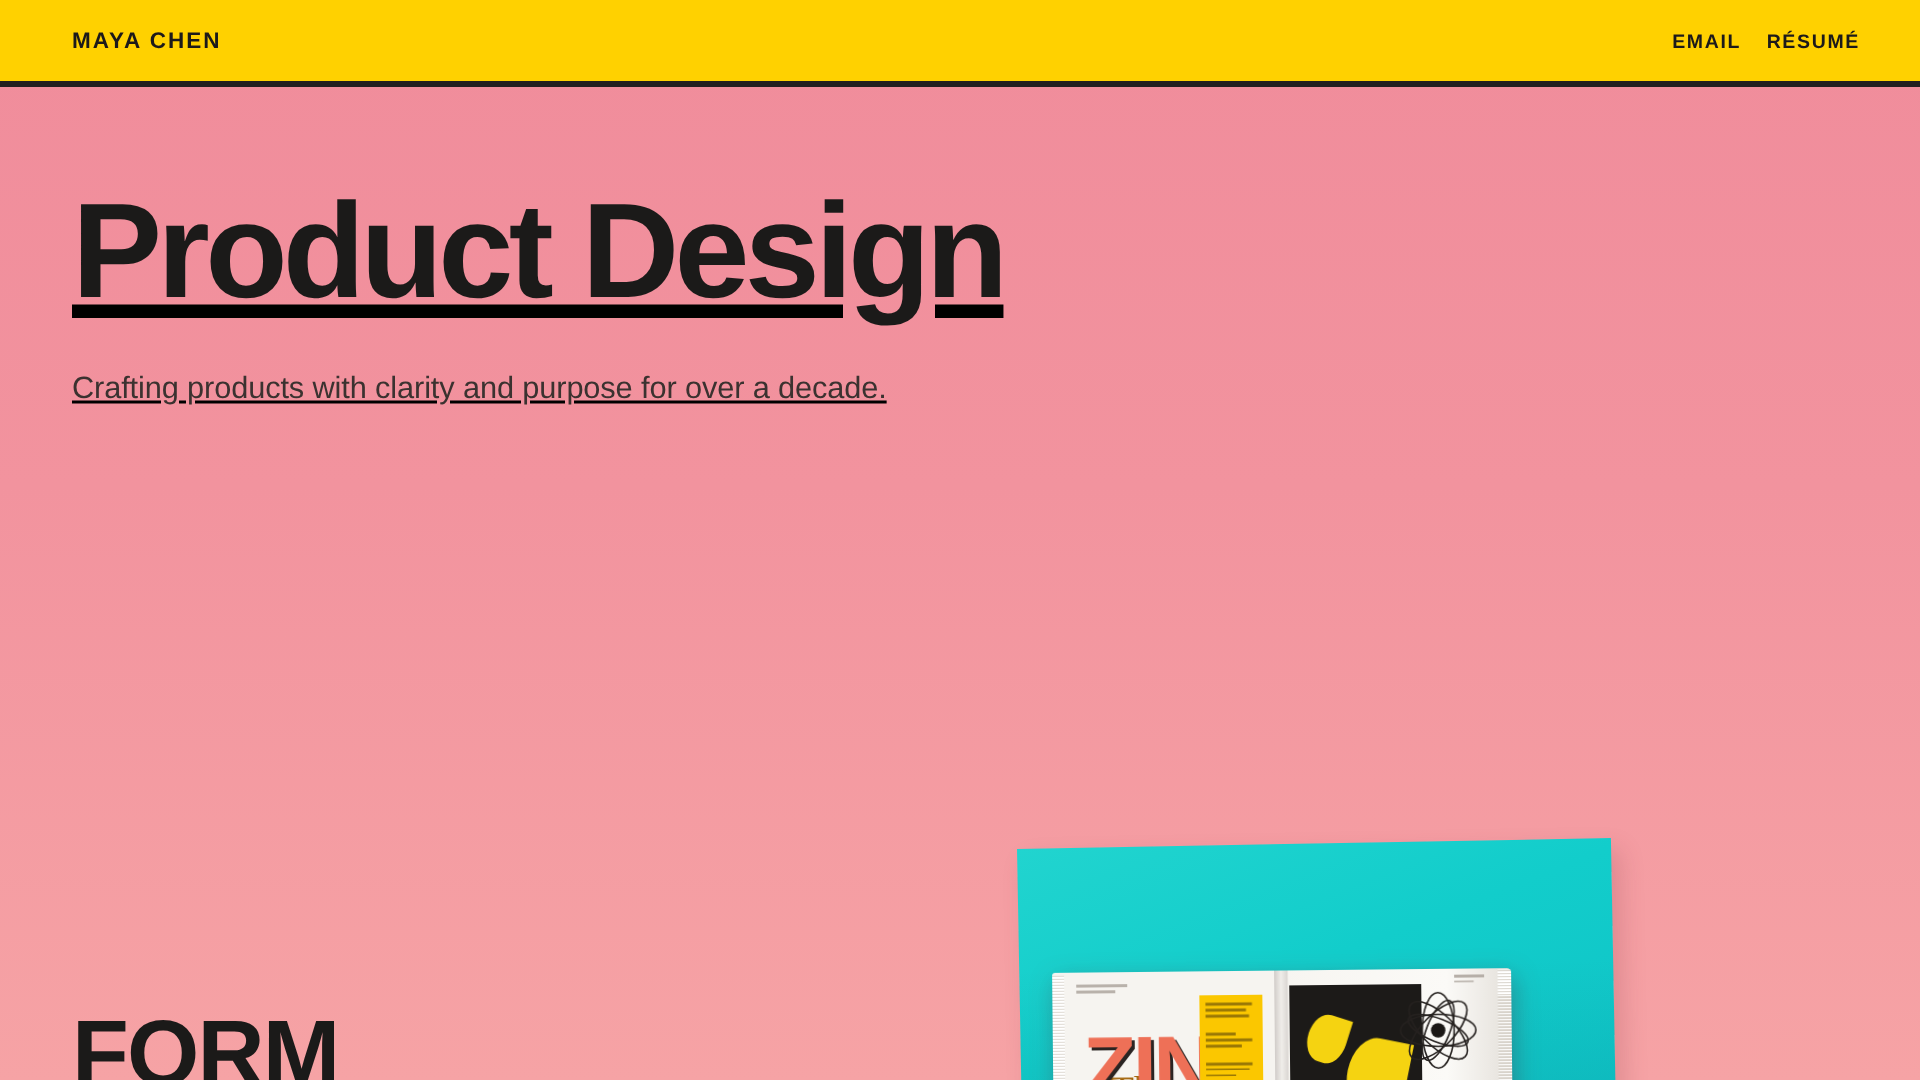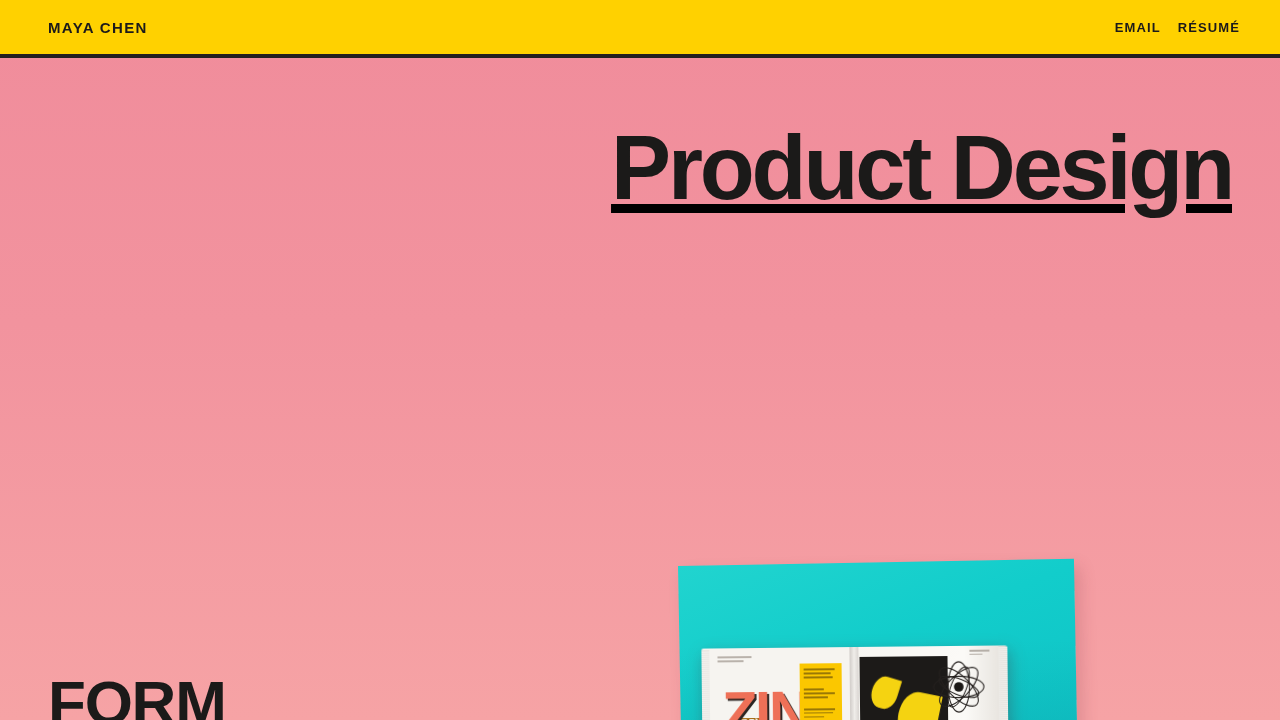--- a/index.html
+++ b/index.html
@@ -8,21 +8,20 @@
     overflow:hidden;
     font-family:"Liberation Sans", sans-serif;
     background:#F2929E;
   }
 
   .page {
     position:relative;
     width:1280px; height:720px;
     overflow:hidden;
     background:linear-gradient(180deg,#F08C9B 0%, #F2939E 45%, #F6A3A5 100%);
-    text-align:right;
   }
 
   
   .header {
     position:absolute; top:0; left:0;
     width:1280px; height:58px;
     background:#FFD100;
     border-bottom:4px solid #231F20;
     display:flex; align-items:center;
     justify-content:space-between;
@@ -221,21 +220,21 @@
       <a class="nav-link" href="#">EMAIL</a>
       <a class="nav-link" href="#">RÉSUMÉ</a>
     </nav>
   </header>
 
   <section class="hero">
     <h1 class="headline">
       <div>Product Design</div>
     </h1>
     <p class="subtitle">
-      <br>
+      <span>Crafting products with clarity and purpose for over a decade.</span><br>
     </p>
   </section>
 
   <div class="section-word">FORM</div>
 
   <div class="photo">
 
     <div class="teal-sheet">
       <div class="teal-shade"></div>
     </div>

